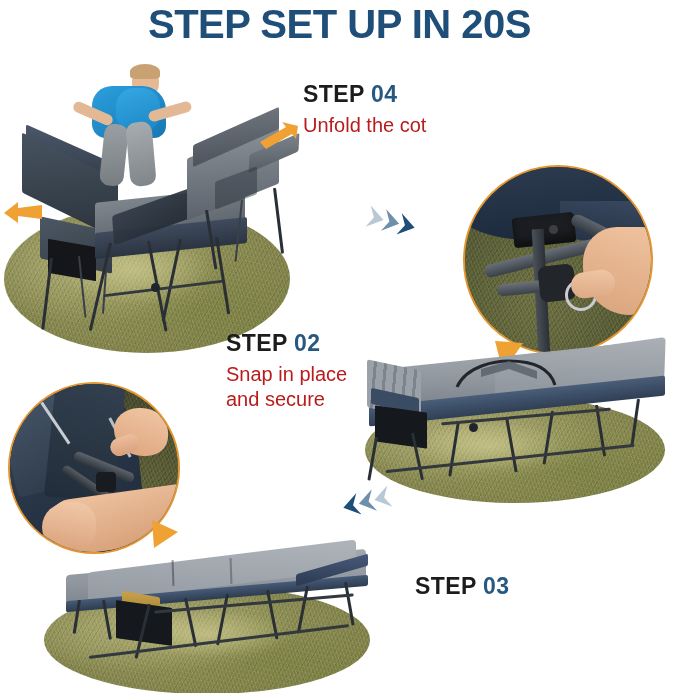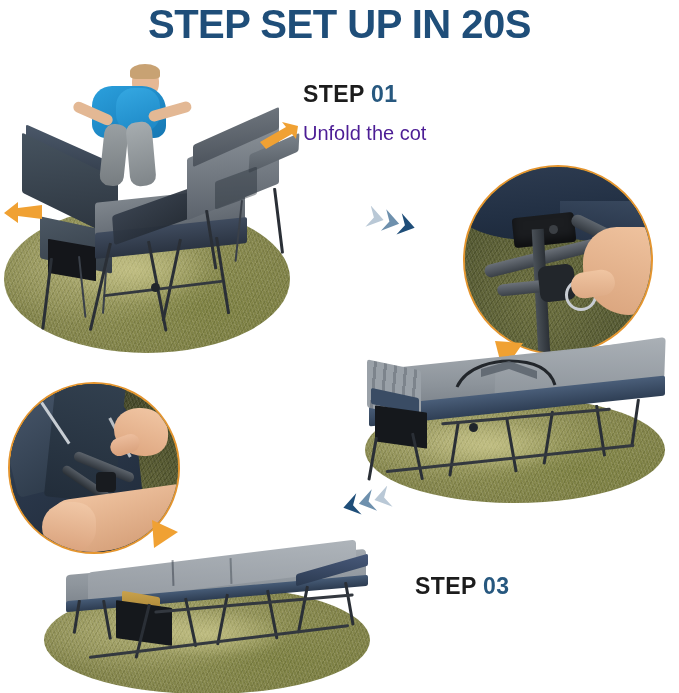--- a/index.html
+++ b/index.html
@@ -18,22 +18,22 @@
   }
 
   
   .step{position:absolute;}
   .step-head{
     font-size:23px;font-weight:700;color:#1c1c1c;letter-spacing:.4px;
     white-space:nowrap;line-height:1.1;
   }
   .step-num{color:#27587f;}
   .step-desc{
-    font-size:20px;font-weight:400;color:#4c1d95;line-height:1.22;
-    margin-top:14px;white-space:pre-line;letter-spacing:0px;
+    font-size:20px;font-weight:400;color:#b91c1c;line-height:1.22;
+    margin-top:6px;white-space:pre-line;letter-spacing:0px;
   }
 
   
   .grass{
     position:absolute;border-radius:50%;
     background:
       radial-gradient(ellipse at 32% 38%, rgba(180,178,120,.85) 0%, rgba(0,0,0,0) 48%),
       radial-gradient(ellipse at 72% 70%, rgba(120,125,62,.75) 0%, rgba(0,0,0,0) 52%),
       radial-gradient(ellipse at 50% 50%, #9a9a5e 0%, #87884f 58%, #75773f 100%);
     overflow:hidden;
@@ -143,21 +143,21 @@
     </svg>
 
     <svg class="oarrow" style="left:256px;top:60px;" width="44" height="30" viewBox="0 0 44 30">
       <path d="M42 6 L26 2 L30 7 L4 22 L10 29 L36 14 L40 19 Z" fill="#f0a133"></path>
     </svg>
   </div>
 
   <div class="step" style="left:303px;top:82px;">
     <div class="step-head">
       <span>STEP</span>
-      <span class="step-num">01</span>
+      <span class="step-num">04</span>
     </div>
     <div class="step-desc">Unfold the cot</div>
   </div>
 
   <svg class="chev" style="left:362px;top:206px;" width="66" height="44" viewBox="0 0 66 44">
     <g transform="rotate(14 33 22)">
       <path d="M4 6 L20 17 L4 28 L10 17 Z" fill="#b9c8d6"></path>
       <path d="M20 6 L36 17 L20 28 L26 17 Z" fill="#6e90ad"></path>
       <path d="M36 6 L52 17 L36 28 L42 17 Z" fill="#1f4e79"></path>
     </g>
@@ -240,20 +240,28 @@
       <div class="leg" style="left:160px;top:72px;width:3px;height:56px;transform:rotate(-10deg);"></div>
       <div class="leg" style="left:206px;top:66px;width:3px;height:54px;transform:rotate(9deg);"></div>
       <div class="leg" style="left:250px;top:60px;width:3px;height:52px;transform:rotate(-9deg);"></div>
       <div class="leg" style="left:292px;top:54px;width:3px;height:48px;transform:rotate(8deg);"></div>
       <div class="rail" style="left:40px;top:112px;width:250px;height:3px;transform:rotate(-6deg);"></div>
       <div class="rail" style="left:96px;top:70px;width:170px;height:3px;transform:rotate(-5deg);"></div>
       <div style="position:absolute;left:124px;top:78px;width:9px;height:9px;border-radius:50%;background:#20252b;"></div>
     </div>
   </div>
 
+  <div class="step" style="left:226px;top:331px;">
+    <div class="step-head">
+      <span>STEP</span>
+      <span class="step-num">02</span>
+    </div>
+    <div class="step-desc">Snap in place
+and secure</div>
+  </div>
 
   <div style="position:absolute;left:8px;top:382px;width:172px;height:172px;">
     <div class="callout" style="left:0;top:0;width:172px;height:172px;">
 
       <div style="position:absolute;inset:0;background:
             radial-gradient(ellipse at 80% 60%, #5e6136 0%, #44472a 70%, #34381f 100%);"></div>
       <div style="position:absolute;inset:0;background-image:
             repeating-linear-gradient(70deg, rgba(255,255,255,.07) 0 1px, rgba(0,0,0,0) 1px 3px),
             repeating-linear-gradient(-50deg, rgba(15,20,6,.20) 0 1px, rgba(0,0,0,0) 1px 4px);"></div>
 

